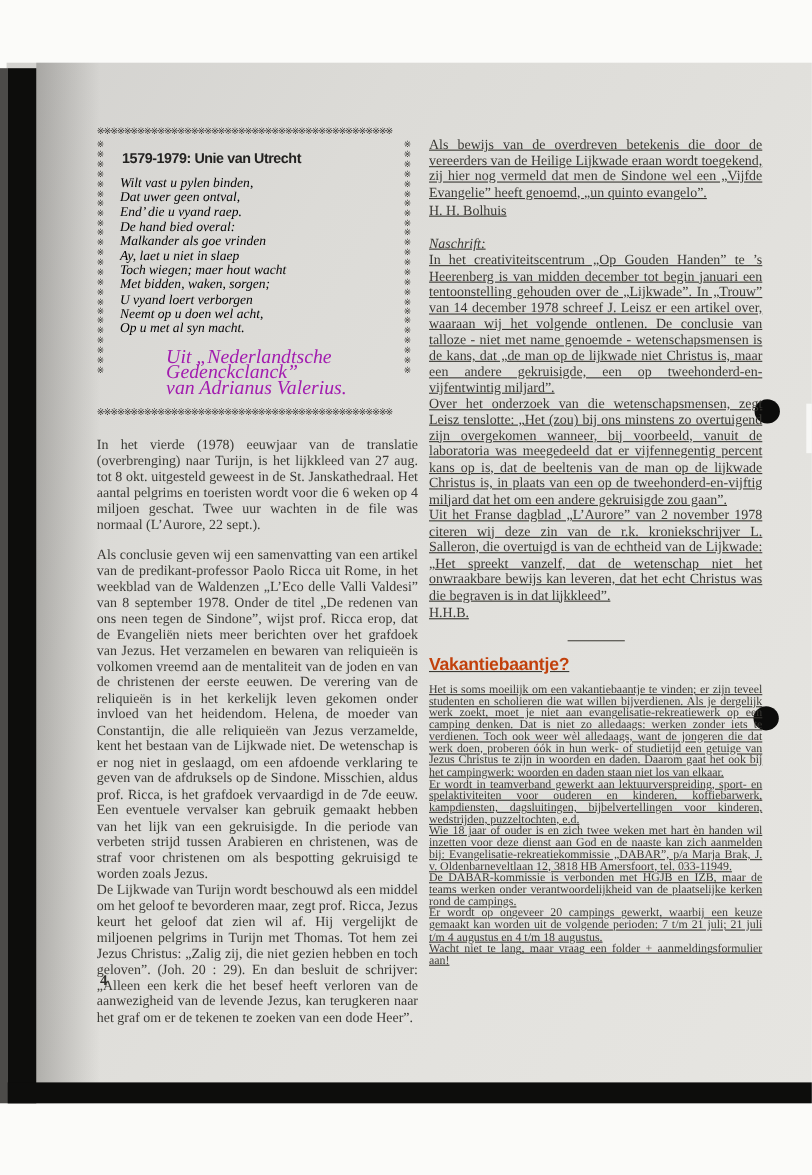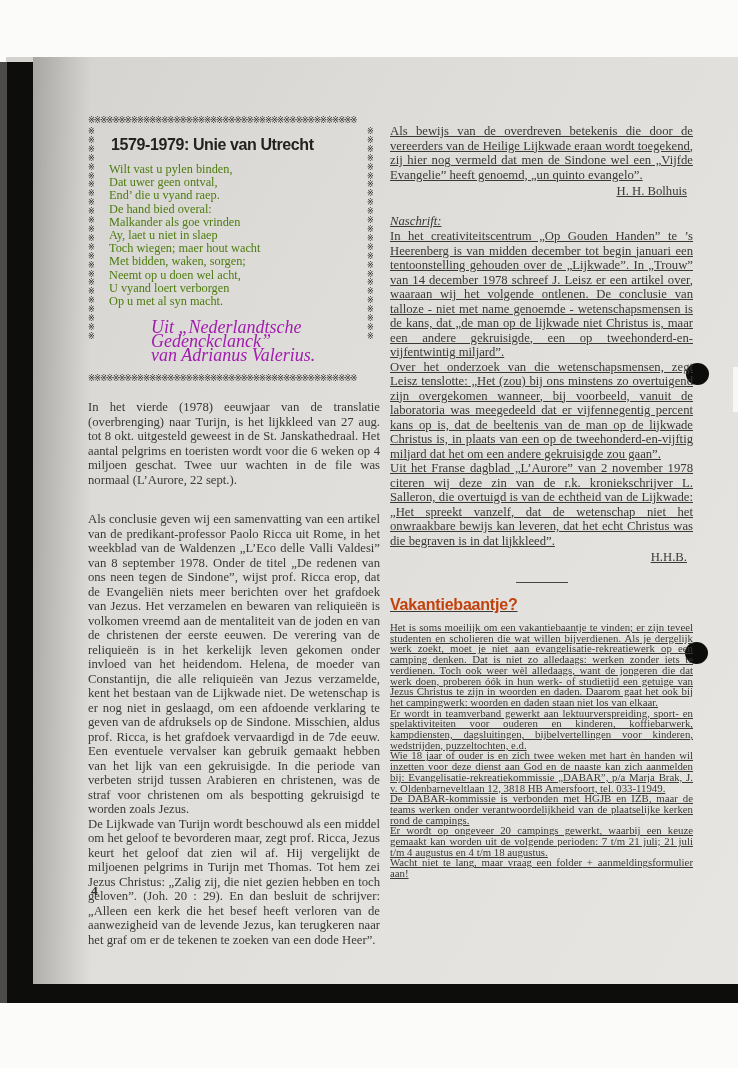--- a/index.html
+++ b/index.html
@@ -38,21 +38,21 @@
     background: #f7f7f5;
   }
   
   .col { position: absolute; color: #3a3934; }
   .col-left  { left: 88px;  top: 116px; width: 292px; }
   .col-right { left: 390px; top: 124px; width: 303px; text-decoration: underline; }
   .bodyp {
     font-size: 12.7px; line-height: 14.5px; text-align: justify;
     margin: 0; color: #3a3934;
   }
-  .gap-top { margin-top: 25px; }
+  .gap-top { margin-top: 13px; }
   
   .comm-box {
     display: grid;
     grid-template-columns: 13px 1fr 13px;
     color: #2e2d2a;
     margin-bottom: 16px;
   }
   .b-row {
     grid-column: 1 / -1;
     font-size: 8.6px; line-height: 9px; letter-spacing: -1.1px;
@@ -61,31 +61,31 @@
   }
   .b-side {
     width: 12px; overflow: hidden;
     font-size: 8px; line-height: 8.9px; word-break: break-all;
     font-family: "DejaVu Sans", sans-serif;
     padding-top: 2px;
   }
   .box-inner { padding: 2px 2px 6px 8px; }
   .box-title {
     font-family: "Liberation Sans", sans-serif;
-    font-weight: bold; font-size: 16px; letter-spacing: -0.4px;
+    font-weight: bold; font-size: 13px; letter-spacing: -0.4px;
     color: #232220; margin: 8px 0 9px 2px; white-space: nowrap;
   }
-  .poem { font-size: 12.3px; line-height: 13.2px; color: #4d7c0f; }
+  .poem { font-style: italic; font-size: 12.3px; line-height: 13.2px; color: #000000; }
   .poem div { white-space: nowrap; }
   .attribution {
     font-style: italic; font-size: 18px; line-height: 14px;
     margin: 12px 0 6px 42px; color: #a21caf;
   }
   
-  .signature { text-align: right; font-size: 12.7px; line-height: 15px; margin: 2px 6px 0 0; }
+  .signature { text-align: left; font-size: 12.7px; line-height: 15px; margin: 2px 6px 0 0; }
   .naschrift-label { font-style: italic; font-size: 12.7px; line-height: 15px; margin-top: 15px; }
   .divider {
     width: 52px; height: 0; border-top: 1.6px solid #46453f;
     margin: 17px auto 0 auto;
   }
   .vac-title {
     font-family: "Liberation Sans", sans-serif;
     font-weight: bold; font-size: 16px; letter-spacing: -0.2px;
     color: #c2410c; margin: 13px 0 8px 0;
   }
@@ -119,22 +119,22 @@
       <div class="box-title">1579-1979: Unie van Utrecht</div>
       <div class="poem">
           <div>Wilt vast u pylen binden,</div>
           <div>Dat uwer geen ontval,</div>
           <div>End’ die u vyand raep.</div>
           <div>De hand bied overal:</div>
           <div>Malkander als goe vrinden</div>
           <div>Ay, laet u niet in slaep</div>
           <div>Toch wiegen; maer hout wacht</div>
           <div>Met bidden, waken, sorgen;</div>
+          <div>U vyand loert verborgen</div>
           <div>Neemt op u doen wel acht,</div>
-          <div>U vyand loert verborgen</div>
           <div>Op u met al syn macht.</div>
         </div>
       <div class="attribution">
         <div>Uit „Nederlandtsche Gedenckclanck”</div>
         <div>van Adrianus Valerius.</div>
       </div>
     </div>
     <div class="b-side">※※※※※※※※※※※※※※※※※※※※※※※※</div>
     <div class="b-row">※※※※※※※※※※※※※※※※※※※※※※※※※※※※※※※※※※※※※※※※※※※※</div>
   </div>

